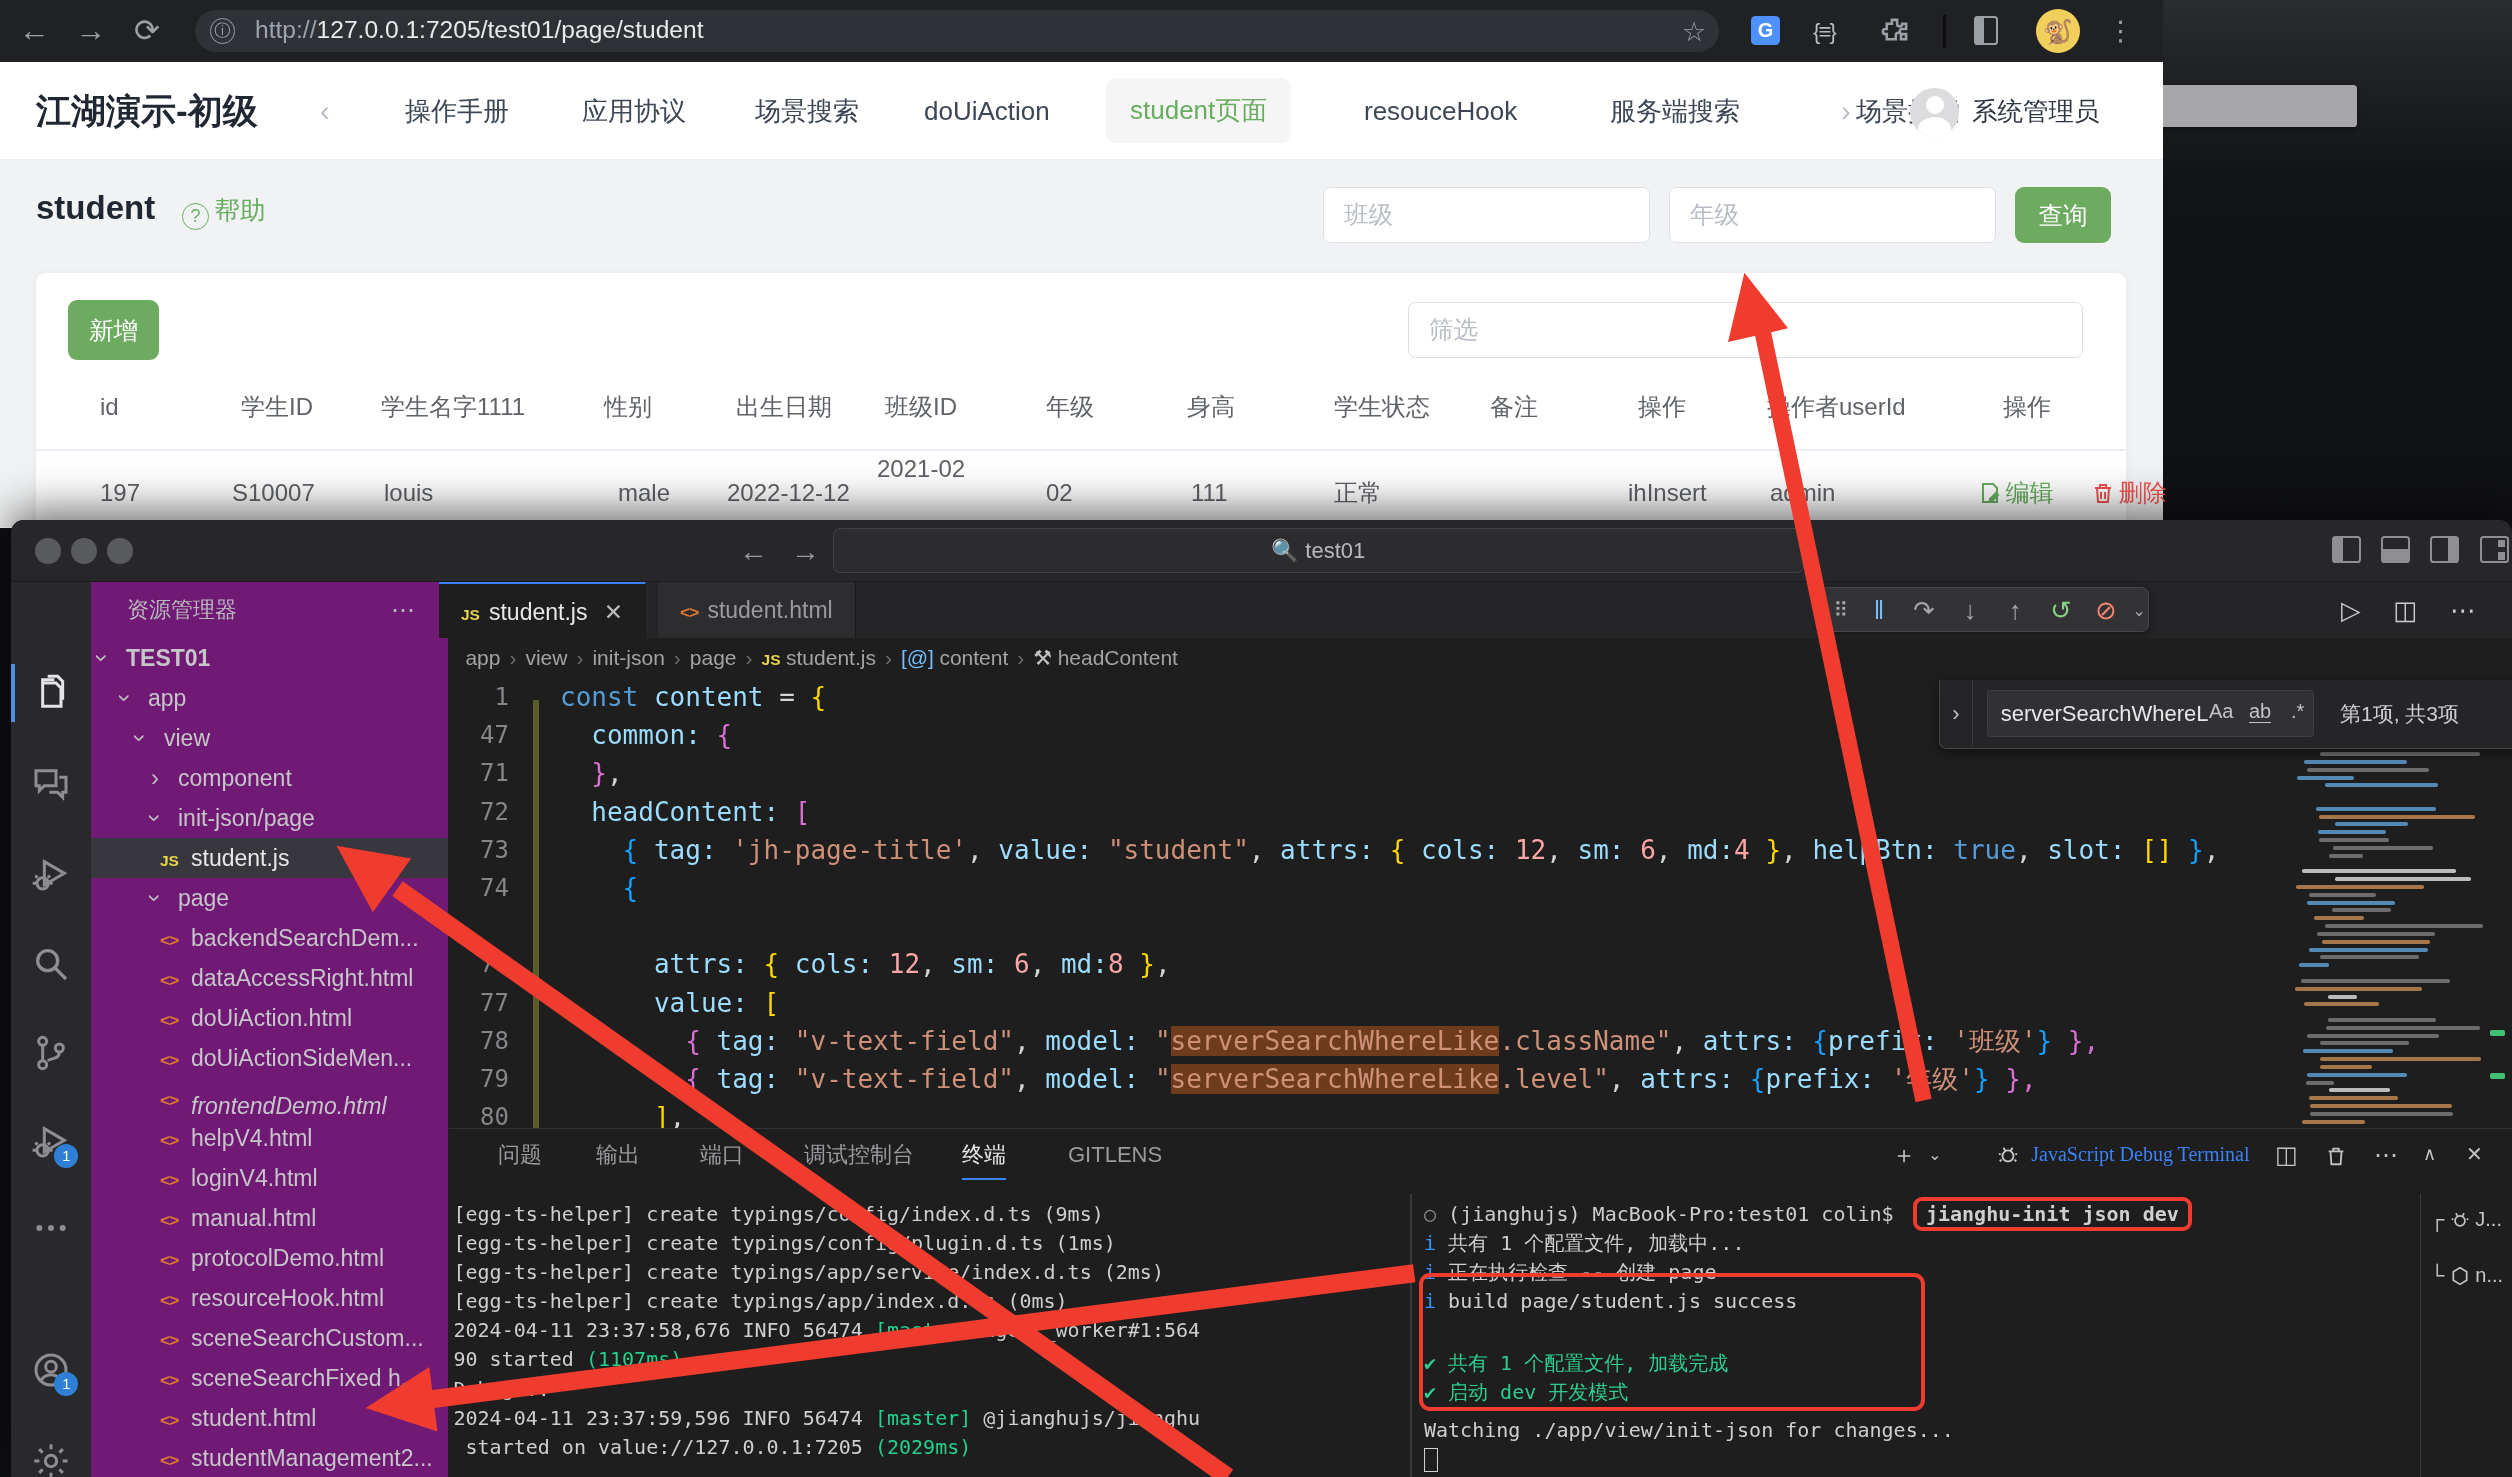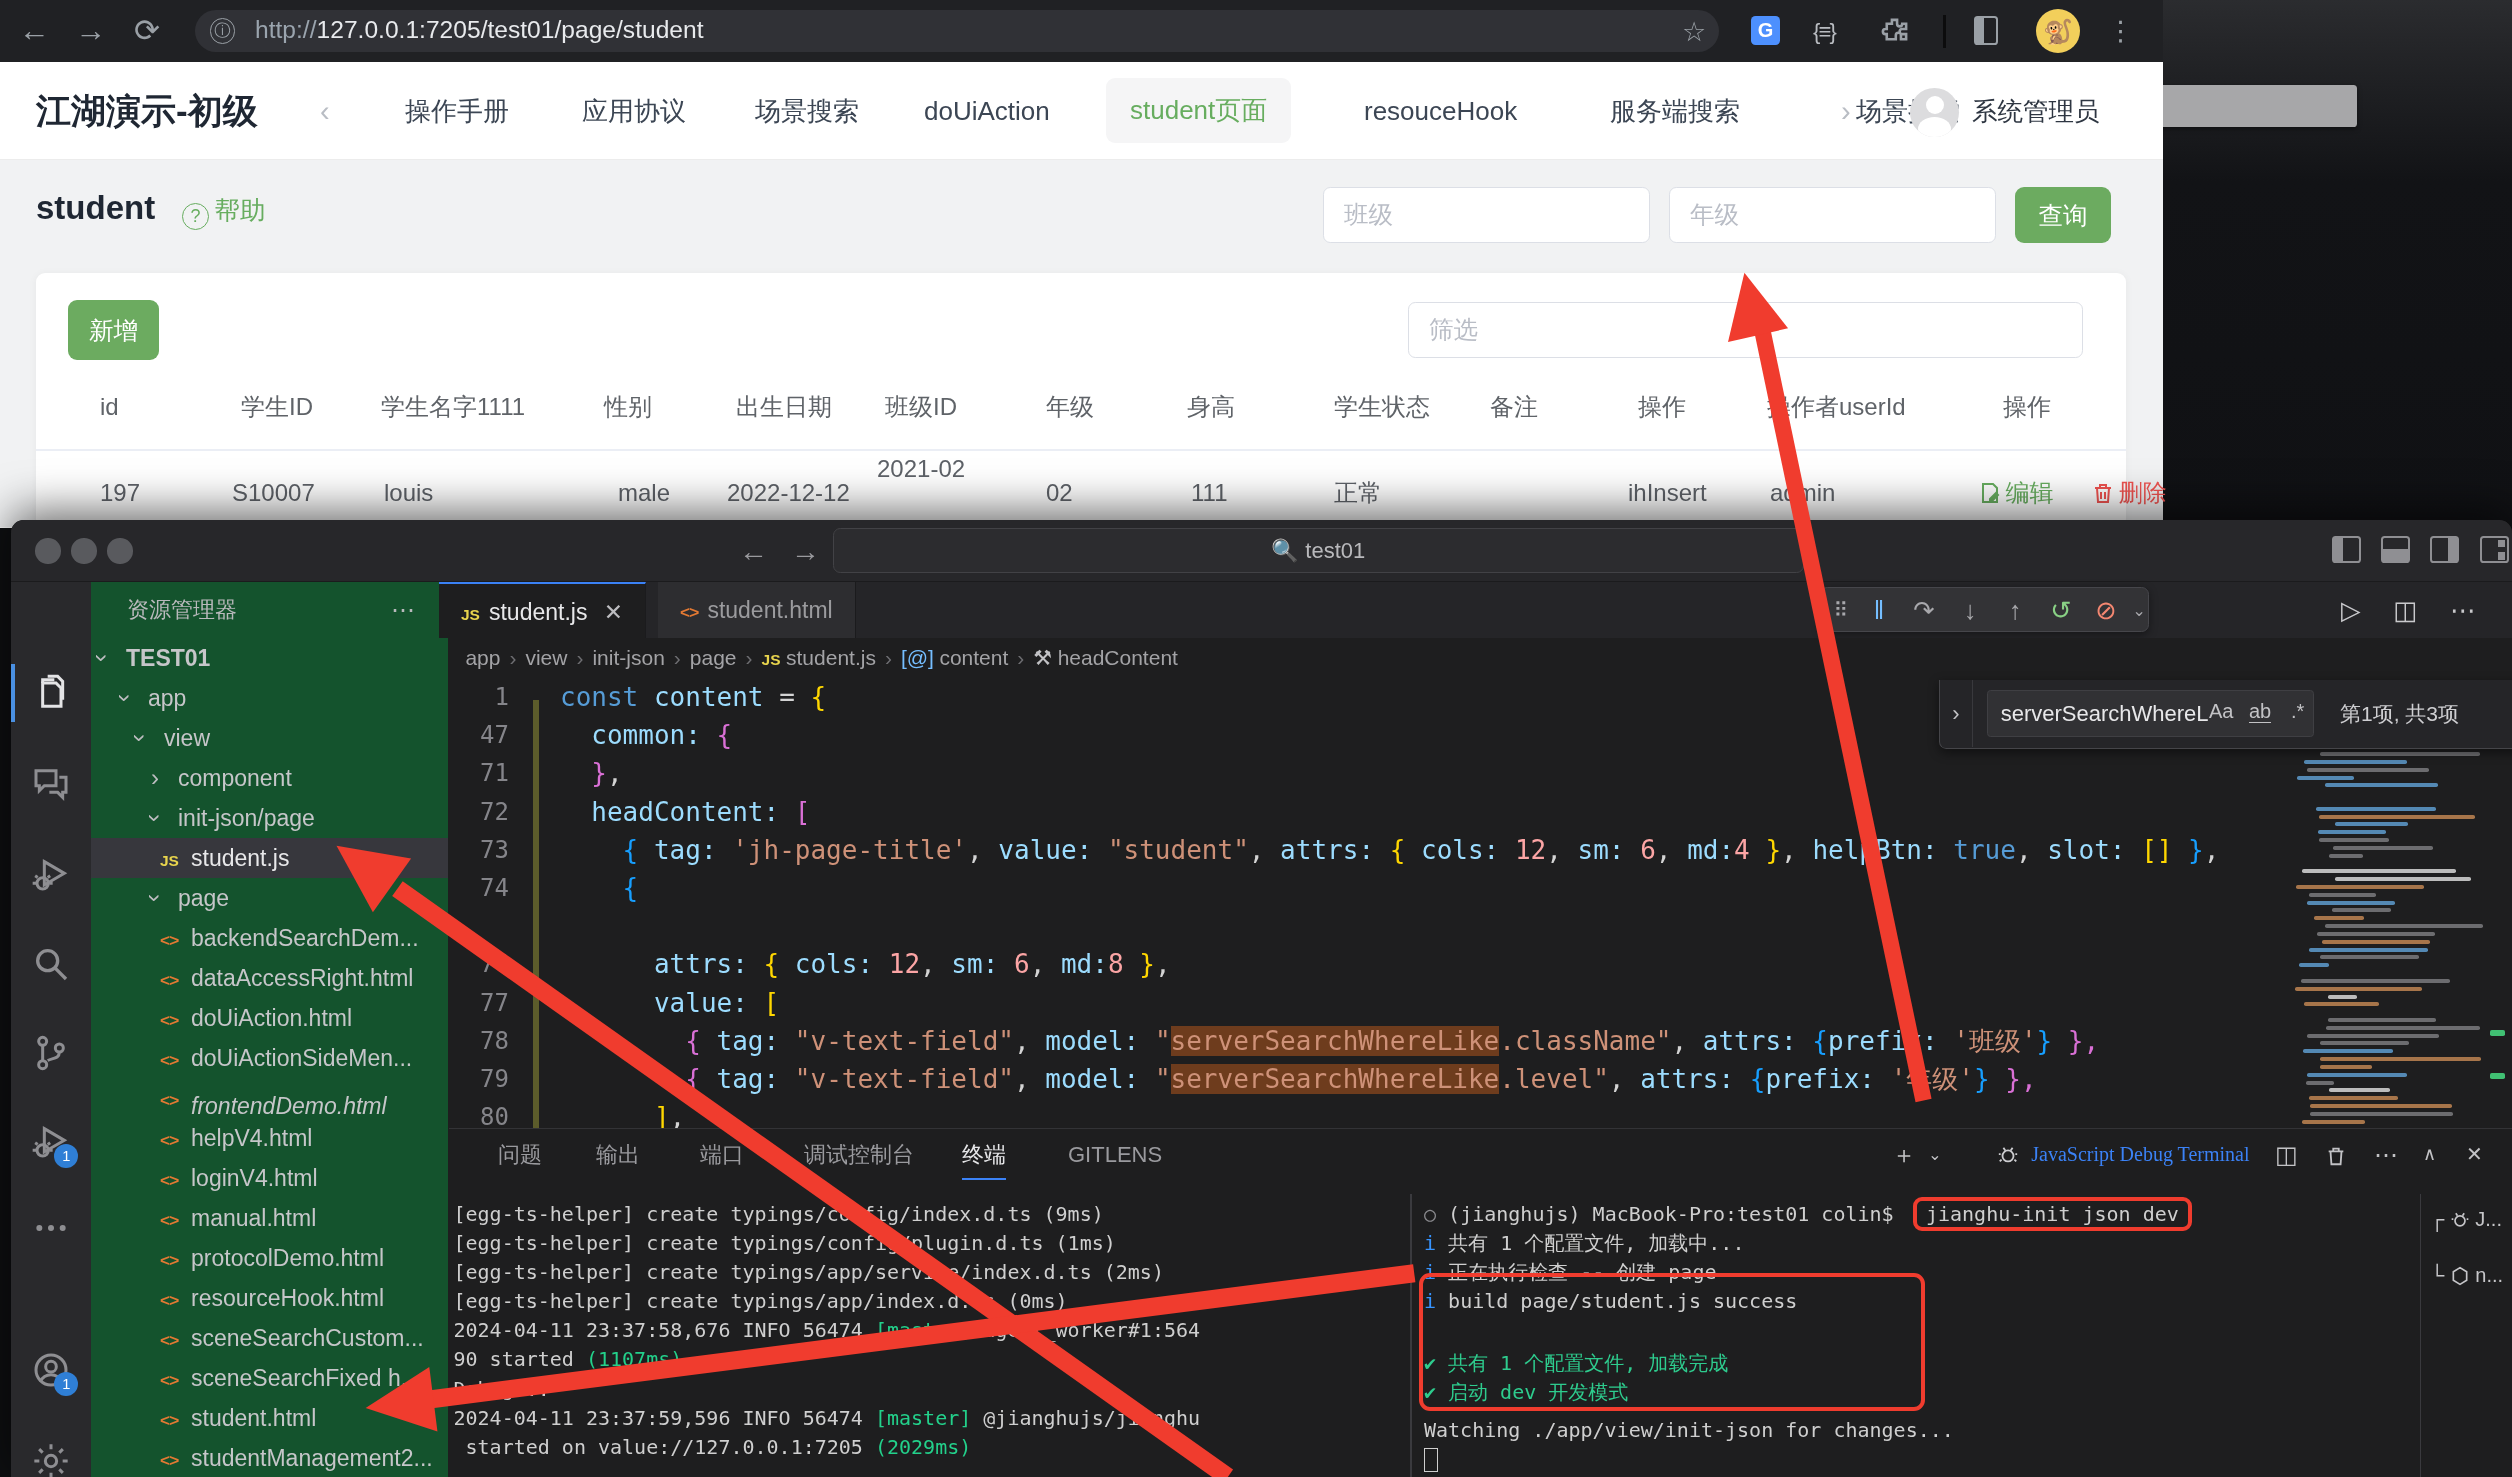--- a/index.html
+++ b/index.html
@@ -67,21 +67,21 @@
      color:#b9b9bc;font-size:22px;text-align:center;line-height:44px;}
   .wlico{top:16.4px;width:29px;height:27px;border:2.7px solid #8f8f93;border-radius:3.6px;}
   .wlico i{position:absolute;background:#8f8f93;}
   
   #activity{left:0;top:62px;width:80px;height:895px;background:#29292c;}
   .actit{left:20px;width:40px;height:40px;color:#8e8e92;}
   .actit svg{width:40px;height:40px;}
   .actit.on{color:#e4e4e6;}
   .actbar{left:0;width:3.6px;height:58px;background:#4a90e2;}
   .badge{position:absolute;right:-7.3px;bottom:-5.5px;width:24px;height:24px;border-radius:50%;background:#2f7fd6;color:#fff;font-size:14.6px;text-align:center;line-height:24px;}
-  #sidebar{left:80px;top:62px;width:357px;height:895px;background:#14532d;text-align:right;}
+  #sidebar{left:80px;top:62px;width:357px;height:895px;background:#701a75;text-align:right;}
   #sbtitle{left:36px;top:0;height:56px;line-height:56px;color:#b9b9bc;font-size:22px;}
   #sbdots{left:300px;top:0;height:56px;line-height:56px;color:#b9b9bc;font-size:24px;letter-spacing:1.8px;}
   .trow{left:0;width:357px;height:40px;line-height:40px;color:#c6c6c9;font-size:23px;white-space:nowrap;cursor:pointer;}
   .trow.sel{background:#37373d;color:#e8e8ea;}
   .trow .chev{position:absolute;color:#bdbdc0;font-size:24px;}
   .trow .chev.open{transform:rotate(90deg);}
   .jsbadge{display:inline-block;color:#e8d44d;font-weight:bold;font-size:15.5px;letter-spacing:0;}
   .htmlico{display:inline-block;color:#e37933;font-size:17.3px;font-weight:bold;letter-spacing:-0.9px;}
   
   #editor{left:438px;top:62px;width:2064px;height:895px;background:#1e1e1f;}
@@ -118,21 +118,21 @@
   .scrolldec{left:2041px;width:14.6px;height:5.5px;background:#41c073;border-radius:1.8px;}
   
   #panel{left:438px;top:608px;width:2064px;height:349px;background:#1e1e1f;border-top:0.9px solid #333336;}
   .ptab{top:0;height:51px;line-height:51px;font-size:22px;color:#9a9a9e;white-space:nowrap;}
   .ptab.on{color:#e6e6e8;border-bottom:2.7px solid #3b82f6;}
   .pic{top:0;height:51px;line-height:51px;color:#c2c2c5;font-size:24px;}
   #termtitle{left:1548px;top:0;height:51px;line-height:51px;color:#3b82f6;font-size:20px;white-space:nowrap;font-family:Liberation Serif, serif;}
   .term{font-family:"DejaVu Sans Mono","Liberation Mono",monospace;font-size:20px;color:#cfcfcf;}
   .tline{position:absolute;white-space:pre;line-height:29px;}
   .tg{color:#23d18b;} .tinfo{color:#3794ff;} .tok{color:#2ecc8e;} .tdec{color:#8b8b8f;}
-  .cmdbox{border:4.5px solid #f03c2e;border-radius:9px;padding:0.9px 9px;margin-left:7.3px;}
+  .cmdbox{border:4.5px solid #f03c2e;border-radius:9px;padding:0.9px 9px;margin-left:7.3px;font-weight:bold;}
   .termcursor{display:inline-block;width:13.6px;height:24px;border:1.8px solid #cfcfcf;vertical-align:-3.6px;}
   #termdivider{left:961px;top:65px;width:1.8px;height:284px;background:#3a3a3e;}
   #termlist{left:1971px;top:65px;width:93px;height:284px;border-left:0.9px solid #3a3a3e;}
   .tlitem{left:9px;width:84px;height:51px;line-height:51px;color:#c6c6c9;font-size:20px;white-space:nowrap;}
   
   #anno{left:0;top:0;width:2512px;height:1477px;pointer-events:none;z-index:60;}
   #redbox2{left:1419px;top:1273px;width:506px;height:138px;border:4.5px solid #f03c2e;border-radius:11px;z-index:59;pointer-events:none;}
 </style>
 </head>
 <body>

